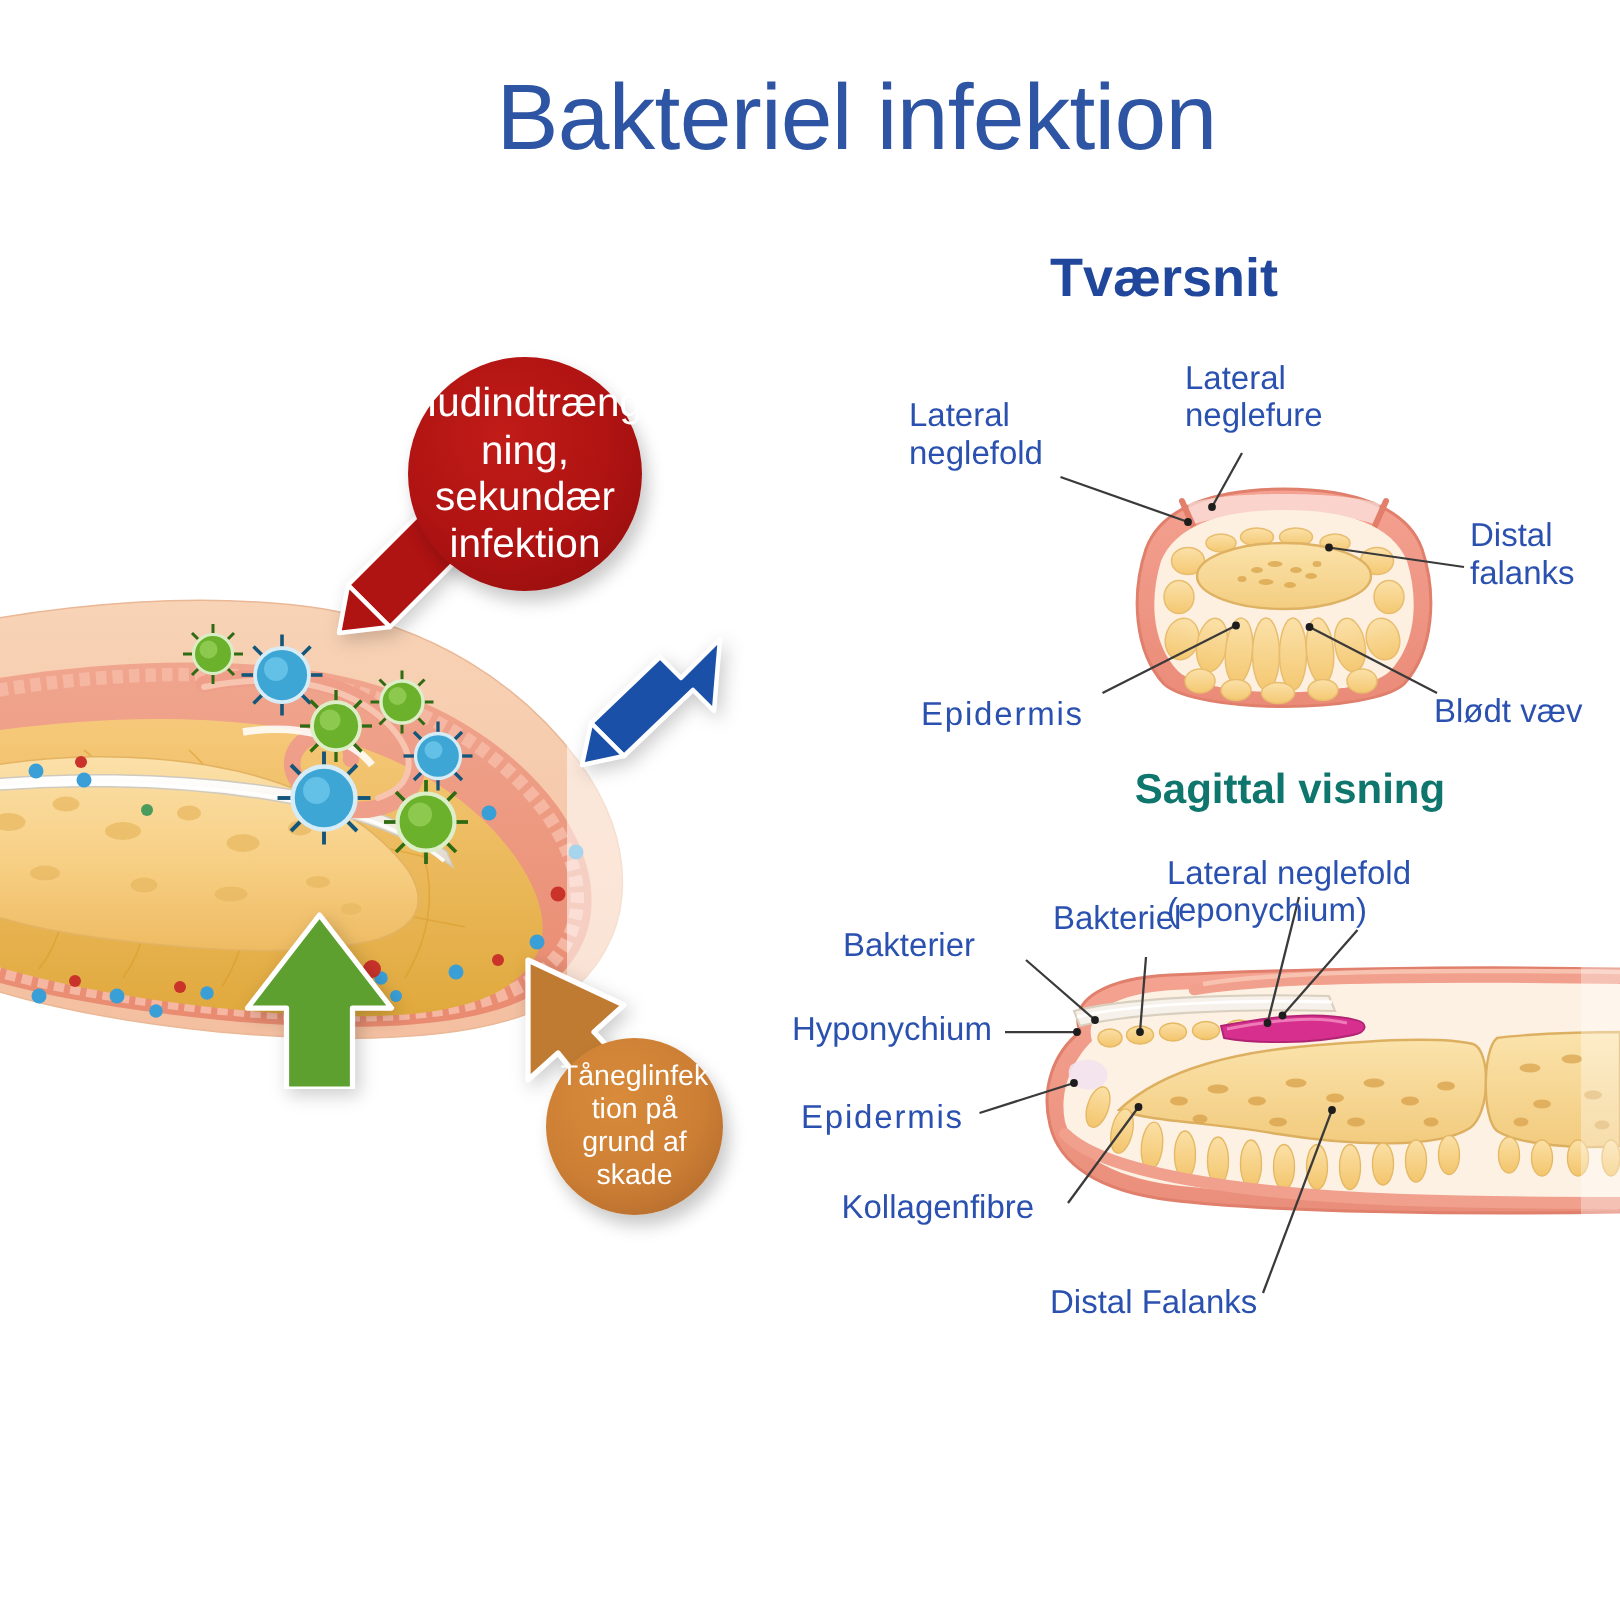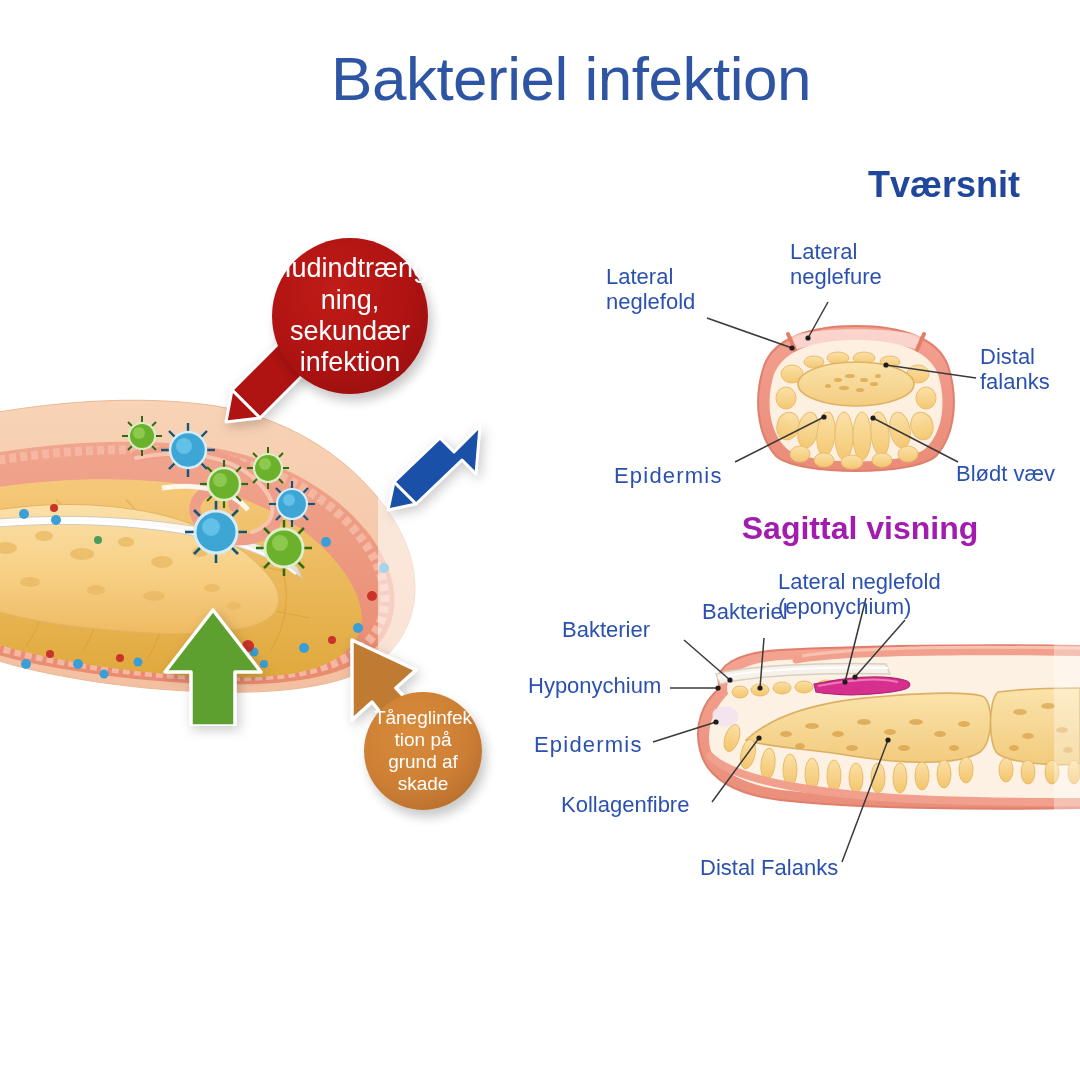--- a/index.html
+++ b/index.html
@@ -12,26 +12,26 @@
   .canvas{position:absolute;inset:0;width:1080px;height:1080px;}
 
   
   #main-title{
     position:absolute;left:0;top:46px;width:1080px;text-align:center;
     font-size:62px;font-weight:normal;color:#2E55A3;letter-spacing:-0.5px;
     line-height:1.05;
     padding-left:31px;
   }
   #cross-title{
-    position:absolute;left:700px;top:164px;width:320px;text-align:right;
+    position:absolute;left:700px;top:164px;width:320px;text-align:left;
     font-size:36px;font-weight:bold;color:#20479B;
   }
   #sag-title{
     position:absolute;left:640px;top:510px;width:440px;text-align:center;
-    font-size:32px;font-weight:bold;color:#a21caf;
+    font-size:28px;font-weight:bold;color:#0f766e;
   }
 
   
   .anno{
     position:absolute;color:#2B51B0;font-size:22px;line-height:1.12;
     white-space:pre-line;
   }
   .anno.sp{letter-spacing:1.2px;}
 
   

